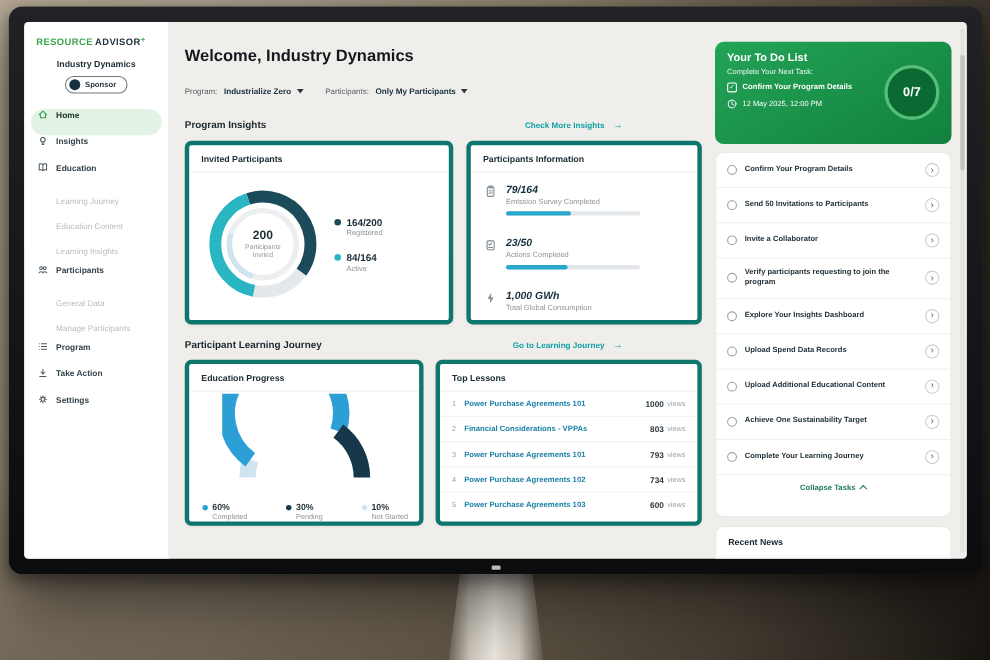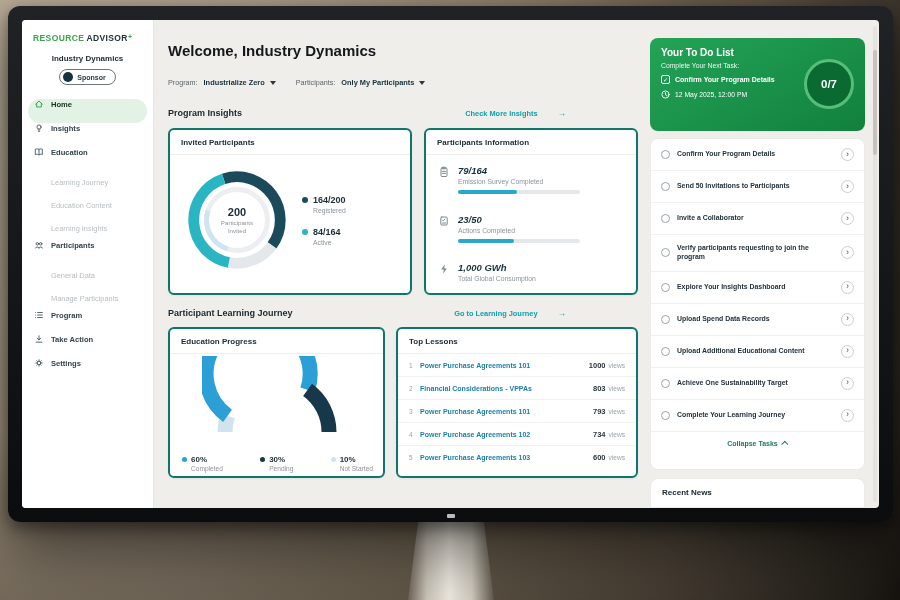--- a/index.html
+++ b/index.html
@@ -41,24 +41,24 @@
   .main { position:absolute; left:132px; top:0; width:424px; height:100%; }
   .welcome { position:absolute; left:14px; top:22px; font-size:15px; font-weight:bold; color:#14181c; }
   .filters { position:absolute; left:14px; top:58px; display:flex; align-items:center; gap:6px; }
   .fl { font-size:7.2px; color:#5a6268; }
   .fl2 { margin-left:14px; }
   .fv { display:flex; align-items:center; font-size:7.4px; font-weight:bold; color:#16313c; cursor:pointer; }
   .caret { width:0; height:0; border-left:3px solid transparent; border-right:3px solid transparent; border-top:4px solid #2a363d; margin-left:5px; }
   .sec { position:absolute; left:14px; right:12px; display:flex; align-items:center; justify-content:space-between; }
   .sec1 { top:88px; } .sec2 { top:288px; }
   .sec-t { font-size:9px; font-weight:bold; color:#1a272f; }
-  .sec-link { font-size:7.4px; font-weight:bold; color:#0fa0a8; cursor:pointer; display:flex; align-items:center; gap:20px; }
+  .sec-link { font-size:7.4px; font-weight:bold; color:#0fa0a8; cursor:pointer; display:flex; align-items:center; gap:8px; }
   .sec-link .arr { font-size:8.5px; }
 
-  .card { position:absolute; background:#fff; border:2px solid #0f766e; border-radius:6px; box-shadow:0 1px 2px rgba(0,0,0,.05); overflow:hidden; }
+  .card { position:absolute; background:#fff; border:4px solid #0f766e; border-radius:6px; box-shadow:0 1px 2px rgba(0,0,0,.05); overflow:hidden; }
   .ct { font-size:8px; font-weight:bold; color:#1b2b33; padding:8px 11px 7px; border-bottom:1px solid #eeeeec; }
   .c-invited { left:14px; top:108px; width:244px; height:167px; }
   .c-info    { left:270px; top:108px; width:214px; height:167px; }
   .c-edu     { left:14px; top:307px; width:217px; height:151px; }
   .c-lessons { left:242px; top:307px; width:242px; height:151px; }
 
   .inv-body { display:flex; align-items:center; padding:6px 8px; gap:6px; }
   .donut-wrap { position:relative; width:118px; height:118px; flex:none; }
   .donut-center { position:absolute; inset:30px; display:flex; flex-direction:column; align-items:center; justify-content:center; text-align:center; }
   .dc-v { font-size:11px; font-weight:bold; color:#1c2d36; }

